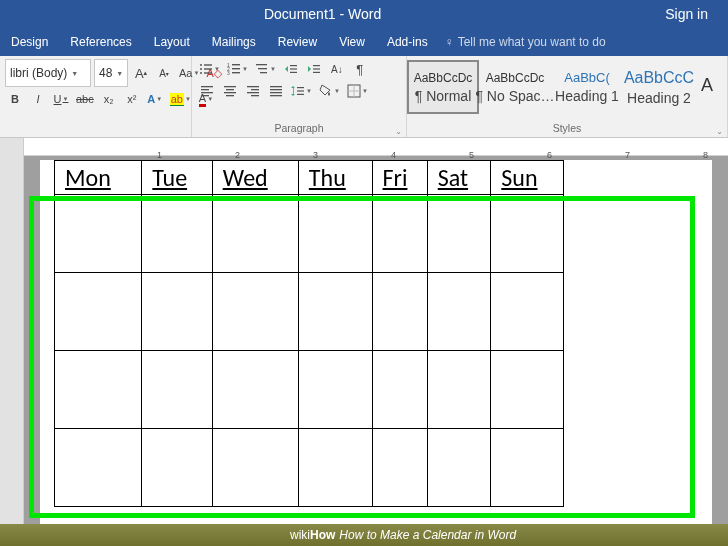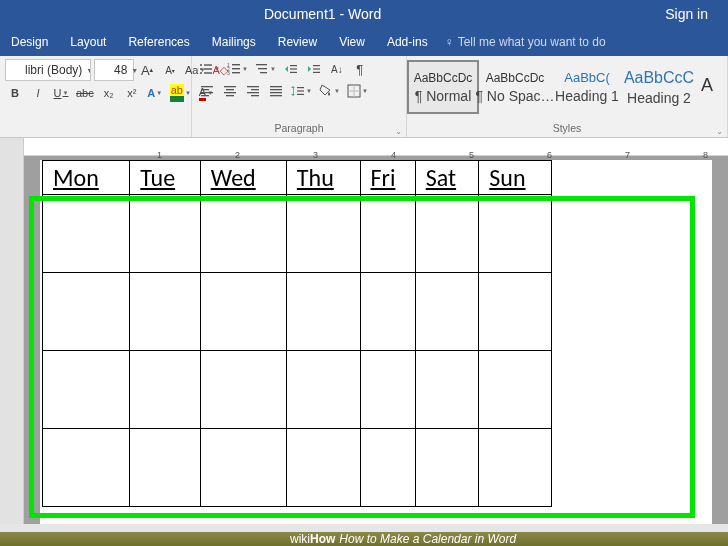--- a/index.html
+++ b/index.html
@@ -20,74 +20,74 @@
 .group-label { text-align: center; font-size: 10.5px; padding-bottom: 3px; color: #6a6a6a; position: relative; }
 .group-label::after { content: "⌄"; position: absolute; right: 4px; bottom: 1px; font-size: 8px; color: #888; }
 
 .font-group { width: 192px; }
 .para-group { width: 215px; }
 .styles-group { flex: 1; }
 
 .row { display: flex; align-items: center; gap: 3px; }
 .col { display: flex; flex-direction: column; gap: 2px; }
 
-.combo { display: flex; align-items: center; background: #fff; border: 1px solid #c6c6c6; height: 22px; font-size: 12px; padding: 0 19px; color: #333; }
+.combo { display: flex; align-items: center; background: #fff; border: 1px solid #c6c6c6; height: 28px; font-size: 12px; padding: 0 4px; color: #333; }
 .combo .arrow { font-size: 7px; margin-left: 4px; color: #666; }
 .font-name { width: 86px; overflow: hidden; white-space: nowrap; }
 .font-size { width: 34px; }
 
 .btn { height: 20px; min-width: 20px; display: inline-flex; align-items: center; justify-content: center; cursor: pointer; padding: 0 2px; color: #444; }
 .btn .dd { font-size: 6px; margin-left: 1px; color: #666; }
 
 .ruler-area { height: 18px; background: #fff; display: flex; align-items: center; position: relative; border-bottom: 1px solid #d0d0d0; }
 .ruler-corner { width: 24px; height: 18px; background: #e2e2e2; border-right: 1px solid #ccc; }
 .ruler { flex: 1; position: relative; background: #fff; font-size: 8px; color: #555; }
 .ruler::before { content: ""; position: absolute; left: 0; top: 0; bottom: 0; width: 55px; background: #dcdcdc; }
 .ruler .num { position: absolute; top: 3px; font-size: 9px; }
 
 .workspace { display: flex; height: calc(546px - 28px - 28px - 82px - 18px - 22px); background: #9f9f9f; }
 .vruler { width: 24px; background: #e2e2e2; border-right: 1px solid #ccc; }
 .page-wrap { flex: 1; display: flex; justify-content: center; padding-top: 4px; overflow: hidden; }
 .page { background: #fff; width: 672px; padding: 0 0 0 0; position: relative; }
 
-.cal-table { border-collapse: collapse; width: 510px; margin: 0 0 0 2px; }
+.cal-table { border-collapse: collapse; width: 510px; margin: 0 0 0 14px; }
 .cal-table th, .cal-table td { border: 1px solid #000; }
 .cal-table th { font-family: Calibri, sans-serif; font-weight: 400; font-size: 24px; height: 34px; text-align: left; padding-left: 10px; text-decoration: underline; }
 .cal-table td { height: 78px; }
 
 .highlight-box { position: absolute; border: 5px solid #00e600; pointer-events: none; }
 
 .styles-row { display: flex; align-items: stretch; height: 58px; padding-top: 4px; }
 .style-item { width: 72px; display: flex; flex-direction: column; align-items: center; justify-content: center; cursor: pointer; padding: 2px 2px; }
 .style-item.selected { border: 2px solid #888; background: #e8e8e8; }
 .style-sample { font-size: 12px; color: #333; margin-bottom: 3px; }
 .style-sample.h1 { color: #2e74b5; font-size: 13px; }
 .style-sample.h2 { color: #2e74b5; font-size: 16px; }
 .style-sample.big { color: #333; font-size: 18px; }
 .style-name { font-size: 14px; color: #444; white-space: nowrap; }
 
-.footer { position: absolute; left: 0; right: 0; bottom: 0; height: 14px; background: linear-gradient(#8a8a48, #70702e); display: flex; align-items: center; color: #fff; font-size: 12px; }
+.footer { position: absolute; left: 0; right: 0; bottom: 0; height: 22px; background: linear-gradient(#8a8a48, #70702e); display: flex; align-items: center; color: #fff; font-size: 12px; }
 .footer .wiki { padding: 0 4px 0 290px; }
 .footer .wiki b { font-weight: 700; }
 .footer .howto { font-style: italic; }
 
 svg.ico { width: 14px; height: 14px; }
 </style>
 </head>
 <body>
 
 <div class="titlebar">
   <div class="title">Document1  -  Word</div>
   <div class="signin">Sign in</div>
 </div>
 
 <div class="tabbar">
   <div class="tab">Design</div>
+  <div class="tab">References</div>
   <div class="tab">Layout</div>
-  <div class="tab">References</div>
   <div class="tab">Mailings</div>
   <div class="tab">Review</div>
   <div class="tab">View</div>
   <div class="tab">Add-ins</div>
   <div class="tellme">
     <span class="bulb">♀</span>
     <span>Tell me what you want to do</span>
   </div>
 </div>
 
@@ -117,21 +117,21 @@
         <span class="btn" style="font-style:italic">I</span>
         <span class="btn" style="text-decoration:underline">
             <span>U</span>
             <span class="dd">▼</span>
           </span>
         <span class="btn" style="text-decoration:line-through">abc</span>
         <span class="btn">x₂</span>
         <span class="btn">x²</span>
         <span class="btn" style="color:#2e74b5;font-weight:700">A<span class="dd">▼</span></span>
         <span class="btn">
-            <span style="background:#ff0;border-bottom:6px solid #15803d;padding:0 1px;color:#c33">ab</span>
+            <span style="background:#ff0;border-bottom:1px solid #15803d;padding:0 1px;color:#c33">ab</span>
             <span class="dd">▼</span>
           </span>
         <span class="btn">
             <span style="border-bottom:3px solid #c00">A</span>
             <span class="dd">▼</span>
           </span>
       </div>
     </div>
   </div>
 

